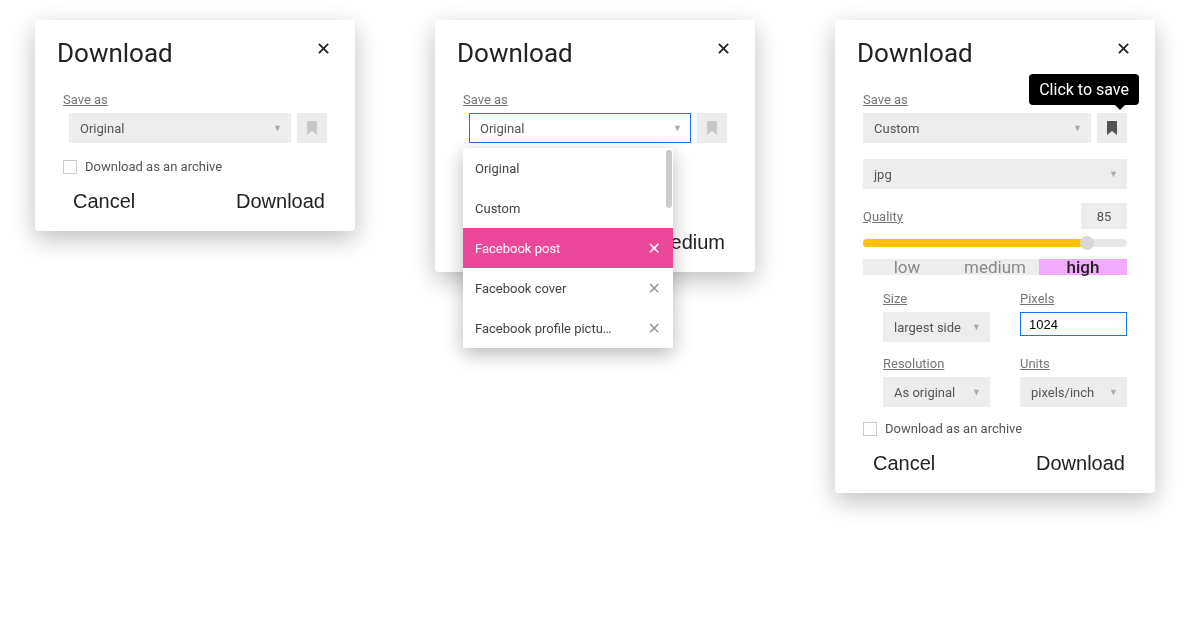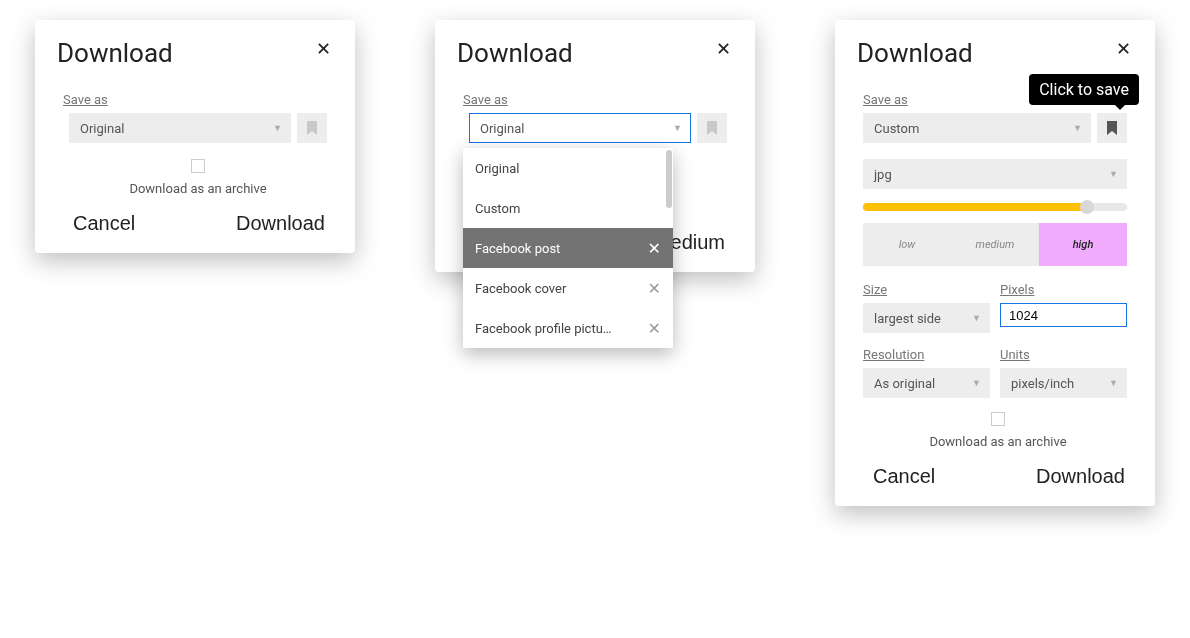--- a/index.html
+++ b/index.html
@@ -88,21 +88,20 @@
       height: 14px;
     }
     .checkbox-row {
       display: flex;
       align-items: center;
       gap: 8px;
       font-size: 13px;
       color: #555;
       padding-left: 6px;
       margin-bottom: 12px;
-      flex-direction: column;
     }
     .checkbox {
       width: 14px;
       height: 14px;
       border: 1px solid #ccc;
       background: #fff;
       cursor: pointer;
     }
     .dialog-footer {
       display: flex;
@@ -136,21 +135,21 @@
       padding: 0 12px;
       display: flex;
       align-items: center;
       justify-content: space-between;
       font-size: 13px;
       color: #444;
       cursor: pointer;
       position: relative;
     }
     .dropdown-item.highlight {
-      background: #737373;
+      background: #ec4899;
       color: #fff;
       align-items: center;
     }
     .dd-close {
       font-size: 16px;
       color: #999;
     }
     .dropdown-item.highlight .dd-close { color: #fff; }
     .scrollbar {
       position: absolute;
@@ -226,33 +225,32 @@
       margin-left: -7px;
       cursor: pointer;
     }
     .quality-presets {
       display: flex;
       gap: 0;
       margin-bottom: 16px;
     }
     .preset {
       flex: 1;
-      height: 43px;
+      height: 16px;
       display: flex;
       align-items: center;
       justify-content: center;
-      font-size: 11px;
-      cursor: pointer;
-      font-style: italic;
+      font-size: 17px;
+      cursor: pointer;
     }
     .preset.inactive { background: #ededed; color: #888; }
     .preset.active { background: #f0abfc; color: #222; font-weight: 500; }
 
     .two-col { display: flex; gap: 10px; }
-    .col { flex: 1; }
+    .col { flex: 1; margin-left: 20px; }
     .text-input {
       height: 24px;
       border: 1px solid #1a73e8;
       padding: 0 8px;
       font-size: 13px;
       width: 100%;
       outline: none;
     }
 
     
@@ -363,20 +361,24 @@
   </div>
 
   <div class="indent field-group">
     <div class="select" style="width:100%;">
       <span>jpg</span>
       <span class="select-caret">▼</span>
     </div>
   </div>
 
   <div class="indent field-group">
+    <div class="quality-row">
+      <span class="field-label" style="margin-bottom:0;">Quality</span>
+      <div class="quality-val">85</div>
+    </div>
     <div class="slider-track">
       <div class="slider-fill"></div>
       <div class="slider-thumb"></div>
     </div>
     <div class="quality-presets">
       <div class="preset inactive">low</div>
       <div class="preset inactive">medium</div>
       <div class="preset active">high</div>
     </div>
   </div>

